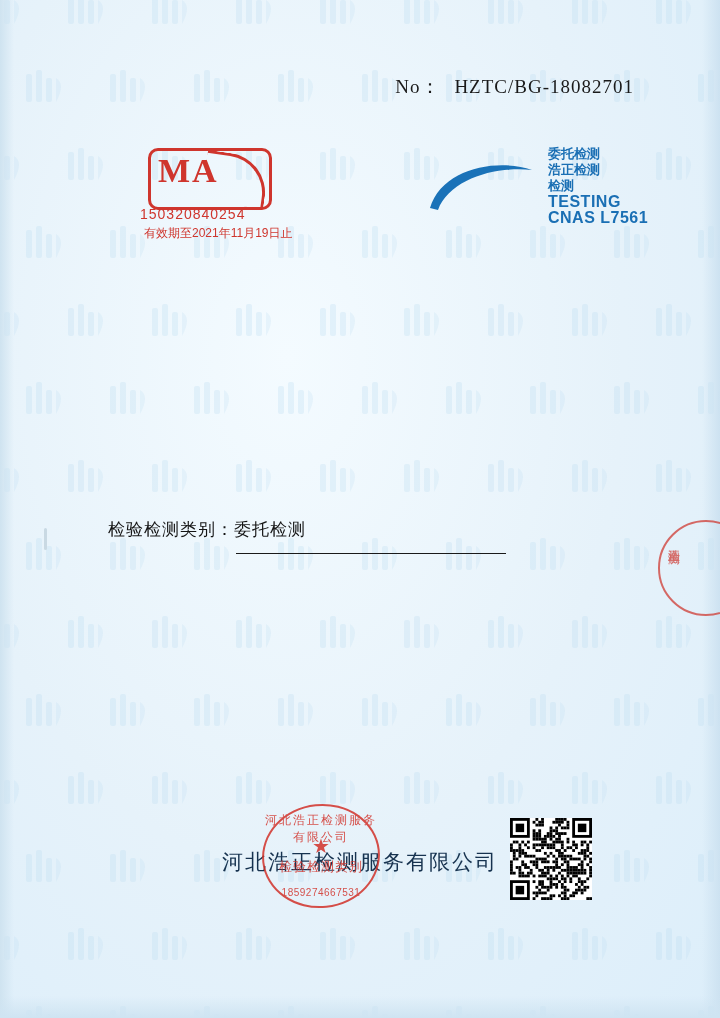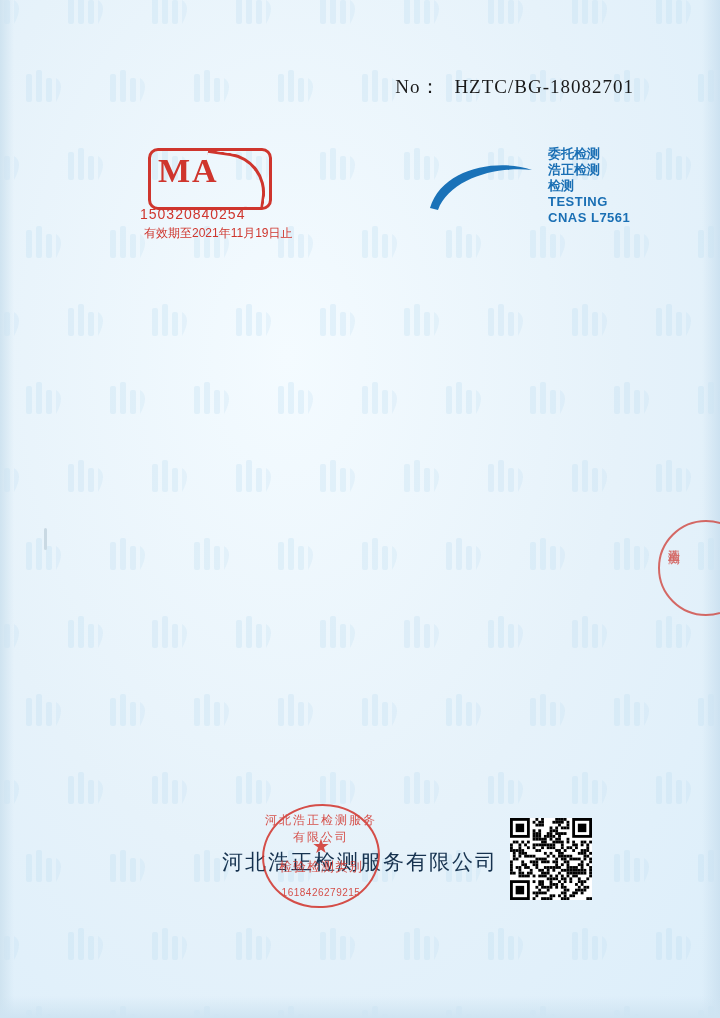--- a/index.html
+++ b/index.html
@@ -164,21 +164,21 @@
     position: absolute;
     left: 548px;
     top: 6px;
     font-family: "Liberation Sans", sans-serif;
     font-size: 13px;
     line-height: 16px;
     color: #1a6fb4;
     font-weight: bold;
     white-space: nowrap;
   }
-  .cnas-side .en { font-size: 13px; letter-spacing: 0.5px; }
+  .cnas-side .en { font-size: 16px; letter-spacing: 0.5px; }
 
   
   .doc-title {
     position: absolute;
     top: 278px;
     left: 0;
     width: 100%;
     text-align: center;
     font-family: "DejaVu Serif", serif;
     font-weight: bold;
@@ -1629,30 +1629,34 @@
       <div>检测</div>
       <div class="en">TESTING</div>
       <div class="en">CNAS L7561</div>
     </div>
   </div>
 
 
   <div class="mark-left"></div>
 
   <div class="fields">
+    <div class="field-row row3">
+      <span class="field-label">检验检测类别：</span><span class="field-value">委托检测</span>
+      <div class="field-underline"></div>
+    </div>
   </div>
 
   <div class="company">河北浩正检测服务有限公司</div>
 
   <div class="seal">
     <div class="seal-ring"></div>
     <div class="seal-top">河北浩正检测服务有限公司</div>
     <div class="seal-star">★</div>
     <div class="seal-mid">检验检测类别</div>
-    <div class="seal-bot">1618426279215</div>
+    <div class="seal-bot">1859274667531</div>
   </div>
 
   <div class="seal-edge">
     <span>浩正检测</span>
   </div>
 
   <div class="qr">
     <svg id="qr-svg" width="82" height="82" viewBox="0 0 29 29">
         <rect width="29" height="29" fill="#ffffff"></rect>
         <rect x="9" y="0" width="1" height="1" fill="#000"></rect>

